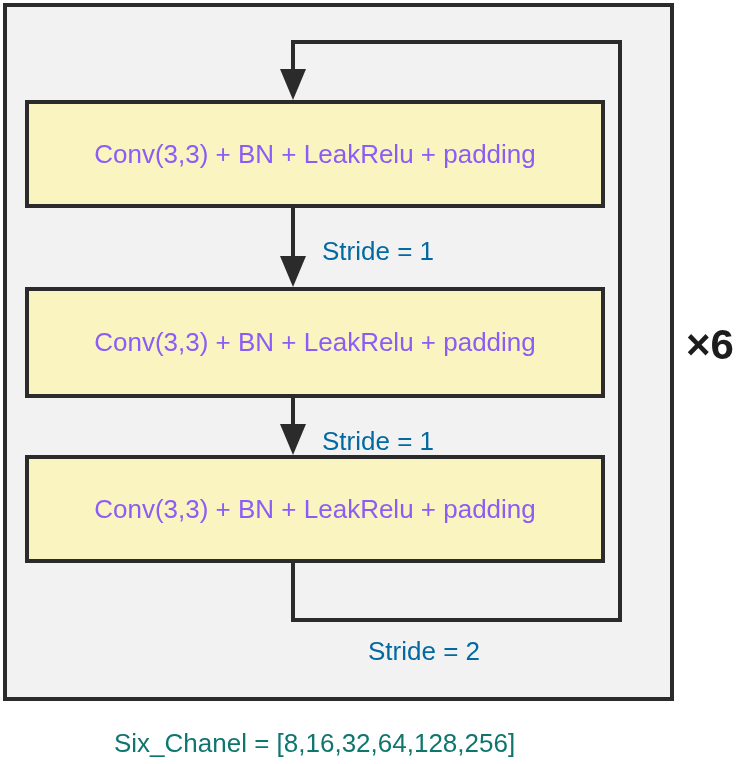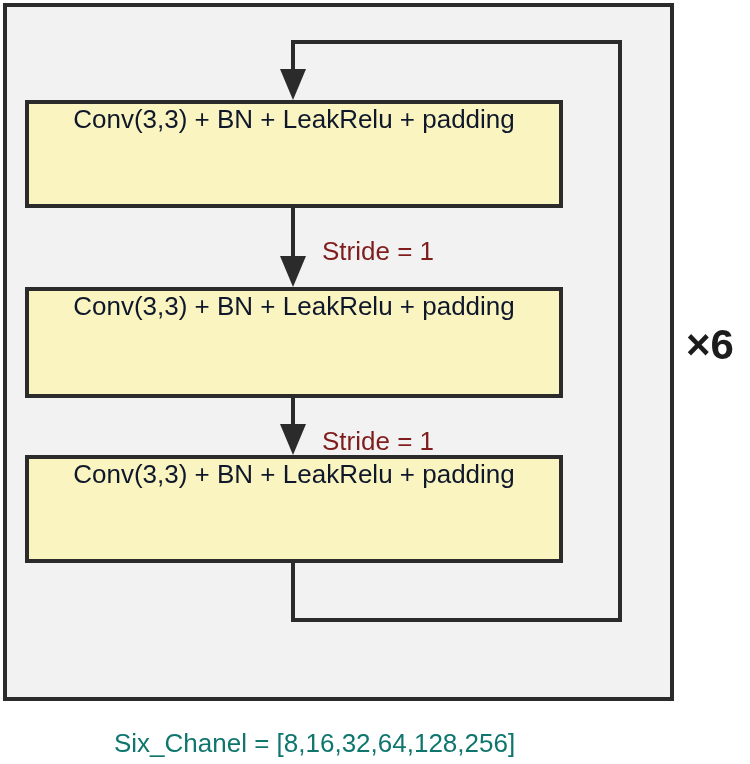--- a/index.html
+++ b/index.html
@@ -23,29 +23,30 @@
     width: 671px;
     height: 698px;
     background: #f2f2f3;
     border: 4px solid #2b2b2b;
     box-sizing: border-box;
   }
   
   .conv-block {
     position: absolute;
     left: 25px;
-    width: 538px;
+    width: 580px;
     height: 110px;
     background: #faf4c0;
     border: 4px solid #2b2b2b;
     box-sizing: border-box;
     display: flex;
+    align-items: center;
     justify-content: center;
     font-size: 26px;
-    color: #0f172a;
+    color: #8b5cf6;
     letter-spacing: 0;
   }
   .conv-block.b1 { top: 100px; height: 108px; }
   .conv-block.b2 { top: 287px; height: 111px; }
   .conv-block.b3 { top: 455px; height: 108px; }
 
   
   .seg {
     position: absolute;
     background: #2b2b2b;
@@ -60,21 +61,21 @@
     height: 0;
     border-left: 13px solid transparent;
     border-right: 13px solid transparent;
     border-top: 31px solid #2b2b2b;
   }
 
   
   .edge-label {
     position: absolute;
     font-size: 26px;
-    color: #7f1d1d;
+    color: #0369a1;
     white-space: nowrap;
     line-height: 30px;
   }
   .edge-label.s1a { left: 322px; top: 236px; }
   .edge-label.s1b { left: 322px; top: 426px; }
   .edge-label.s2  { left: 368px; top: 636px; }
 
   
   .repeat-label {
     position: absolute;
@@ -126,18 +127,19 @@
 
   <div class="seg v" style="left:291px; top:396px; height:30px;"></div>
   <div class="arrowhead" style="left:280px; top:424px;"></div>
   <div class="edge-label s1b">Stride = 1</div>
 
   <div class="conv-block b3">
     <span>Conv(3,3) + BN + LeakRelu + padding</span>
   </div>
 
   <div class="seg v" style="left:291px; top:561px; height:59px;"></div>
+  <div class="edge-label s2">Stride = 2</div>
 
   <div class="repeat-label">×6</div>
 
   <div class="caption">Six_Chanel = [8,16,32,64,128,256]</div>
 
 </div>
 
 </body></html>

